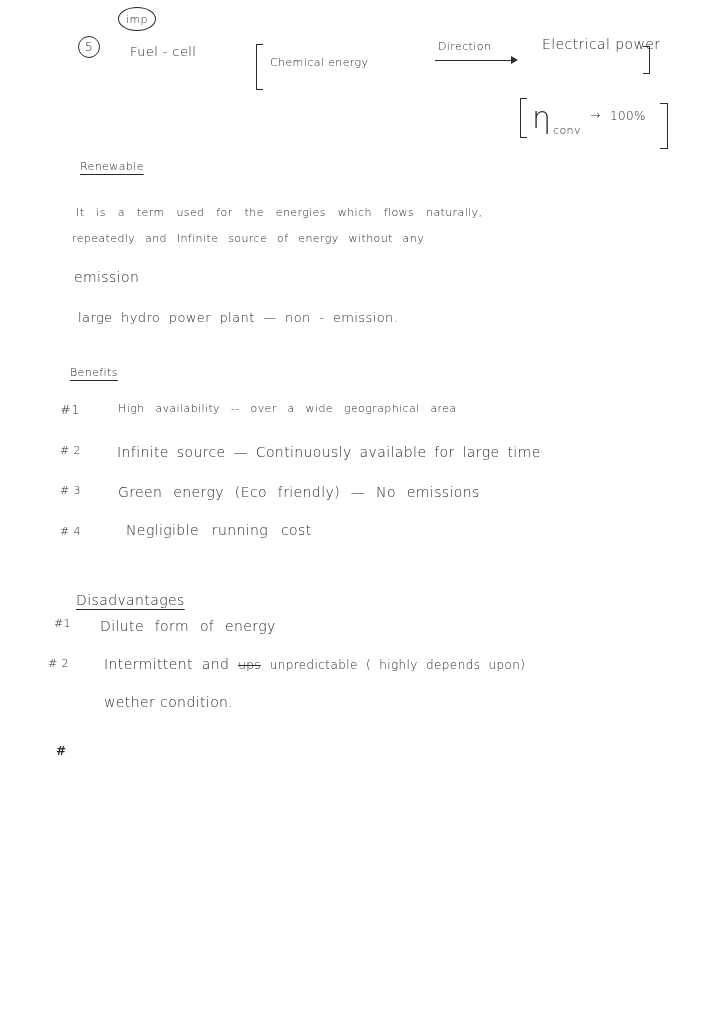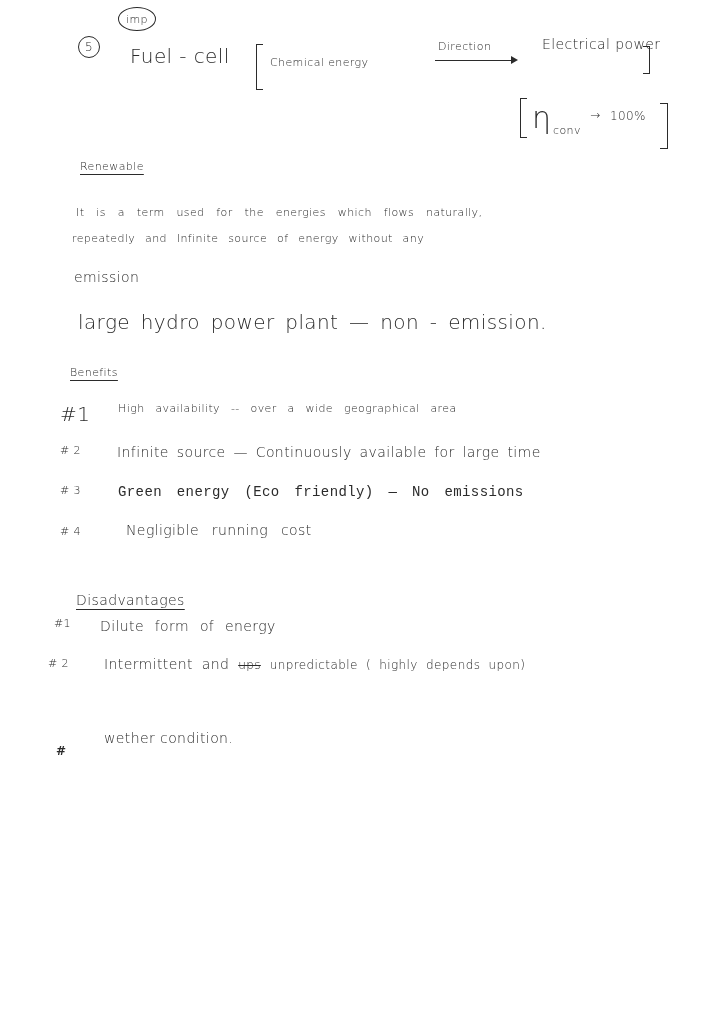--- a/index.html
+++ b/index.html
@@ -5,21 +5,21 @@
     * { margin: 0; padding: 0; box-sizing: border-box; }
     html, body { width: 724px; height: 1011px; background: #ffffff; overflow: hidden; }
     body {
       position: relative;
       font-family: "DejaVu Sans", sans-serif;
       color: #2a2a2a;
       font-weight: 300;
     }
     .abs { position: absolute; white-space: nowrap; }
     .hand { font-family: "DejaVu Sans", sans-serif; letter-spacing: 0.4px; color: #2b2b2b; }
-    .t16 { font-size: 20px; }
+    .t16 { font-size: 13px; }
     .t15 { font-size: 11px; }
     .t14 { font-size: 14px; }
     .t12 { font-size: 12px; }
     .t11 { font-size: 11px; }
 
     .circle {
       position: absolute; border: 1.4px solid #2b2b2b; border-radius: 50%;
       display: flex; align-items: center; justify-content: center;
     }
     .bracket-l, .bracket-r {
@@ -71,31 +71,31 @@
 
 <div class="abs hand t15 heading" style="left:70px; top:366px;">Benefits</div>
 
 <div class="abs hand t16" style="left:60px; top:402px;">#1</div>
 <div class="abs hand t15" style="left:118px; top:402px; word-spacing:7px;">High availability -- over a wide geographical area</div>
 
 <div class="abs hand t15" style="left:60px; top:444px;"># 2</div>
 <div class="abs hand t14" style="left:117px; top:444px; word-spacing:3px;">Infinite source — Continuously available for large time</div>
 
 <div class="abs hand t15" style="left:60px; top:484px;"># 3</div>
-<div class="abs hand t14" style="left:118px; top:484px; word-spacing:6px;font-family:Liberation Mono, monospace;">Green energy  (Eco friendly) — No emissions</div>
+<div class="abs hand t14" style="left:118px; top:484px; word-spacing:6px;">Green energy  (Eco friendly) — No emissions</div>
 
 <div class="abs hand t15" style="left:60px; top:525px;"># 4</div>
 <div class="abs hand t14" style="left:126px; top:522px; word-spacing:8px;">Negligible running cost</div>
 
 <div class="abs hand t14 heading" style="left:76px; top:576px;margin-top:16px;">Disadvantages</div>
 
 <div class="abs hand t15" style="left:54px; top:617px;">#1</div>
 <div class="abs hand t14" style="left:100px; top:618px; word-spacing:6px;">Dilute form of energy</div>
 
 <div class="abs hand t15" style="left:48px; top:657px;"># 2</div>
 <div class="abs hand t14" style="left:104px; top:656px; word-spacing:4px;">
   <span>Intermittent and</span>
   <span class="strike t12">ups</span>
   <span class="t12">unpredictable ( highly depends upon)</span>
 </div>
-<div class="abs hand t13 t14" style="left:104px; top:694px;margin-top:36px;">wether condition.</div>
+<div class="abs hand t13 t14" style="left:104px; top:694px;">wether condition.</div>
 
 <div class="abs hand t12" style="left:56px; top:744px; font-weight:bold;">#</div>
 
 </body></html>

